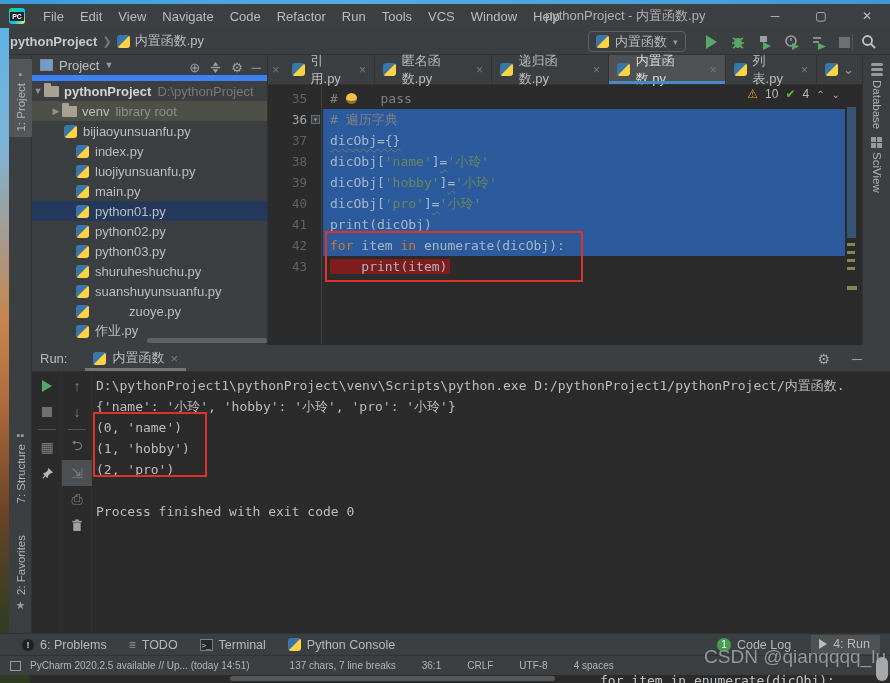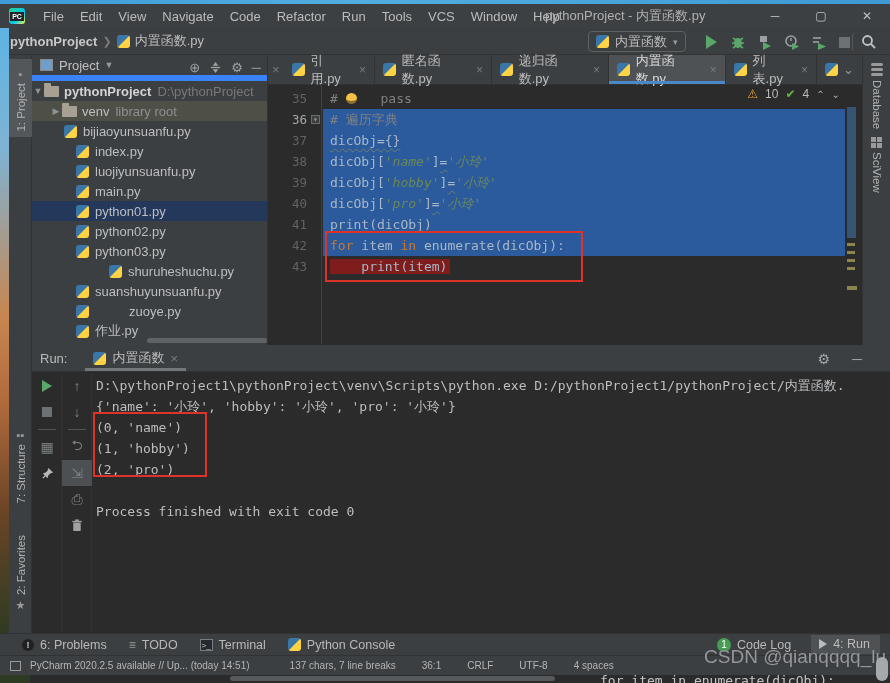--- a/index.html
+++ b/index.html
@@ -87,21 +87,21 @@
   .gut-num.cur { color:#a8a8a8; }
   .fold-box { position:absolute; right:1px; top:6px; width:9px; height:9px; border:1px solid #6a6d6f; background:#3c3f41;
               color:#9a9a9a; font-size:8px; line-height:7px; text-align:center; }
   .code-area { position:absolute; left:55px; top:3px; width:522px; }
   .code-line { height:21px; line-height:21px; padding-left:7px; white-space:pre; color:#a9b7c6; }
   .code-line.sel-full { background:#2b5b9d; }
   .code-line.sel-part { background:transparent; }
   .code-line.sel-part .selwrap { background:#7f1d1d; padding-right:3px; }
   .tok-c { color:#808080; }
   .tok-k { color:#cc7832; }
-  .tok-s { color:#6a8759;font-style:italic; }
+  .tok-s { color:#6a8759; }
   .tok-d { color:#a9b7c6; }
   .tok-w { color:#a9b7c6; text-decoration:underline wavy #6d7d6f; text-underline-offset:3px; text-decoration-thickness:1px; }
   .tok-u { color:#a9b7c6; text-decoration:underline #8aa0b8; text-underline-offset:3px; text-decoration-thickness:1px; }
   .bulb { display:inline-block; width:11px; height:11px; border-radius:50%; background:#f5c044; border-bottom:3px solid #8a6d2f; margin:0 8px; vertical-align:-1px; }
   .insp-widget { position:absolute; right:22px; top:2px; display:flex; align-items:center; gap:7px;
                  font-family:"Liberation Sans",sans-serif; font-size:12px; color:#bbbbbb; }
   .warn-tri { color:#f0a732; font-size:12px; }
   .ok-check { color:#62b543; font-size:12px; }
   .insp-chev { color:#aeb0b2; font-size:10px; }
   .ed-redbox { position:absolute; left:57px; top:146px; width:258px; height:51px; border:2px solid #dd3328; }
@@ -320,21 +320,21 @@
           <span class="t-name">python01.py</span>
         </div>
         <div class="tree-row" style="padding-left: 44px;">
           <span class="py-icon"></span>
           <span class="t-name">python02.py</span>
         </div>
         <div class="tree-row" style="padding-left: 44px;">
           <span class="py-icon"></span>
           <span class="t-name">python03.py</span>
         </div>
-        <div class="tree-row" style="padding-left: 44px; justify-content: center;">
+        <div class="tree-row" style="padding-left: 44px;">
           <span class="py-icon"></span>
           <span class="t-name">shuruheshuchu.py</span>
         </div>
         <div class="tree-row" style="padding-left: 44px;">
           <span class="py-icon"></span>
           <span class="t-name">suanshuyunsuanfu.py</span>
         </div>
         <div class="tree-row" style="padding-left: 44px; gap: 34px;">
           <span class="py-icon"></span>
           <span class="t-name">zuoye.py</span>

